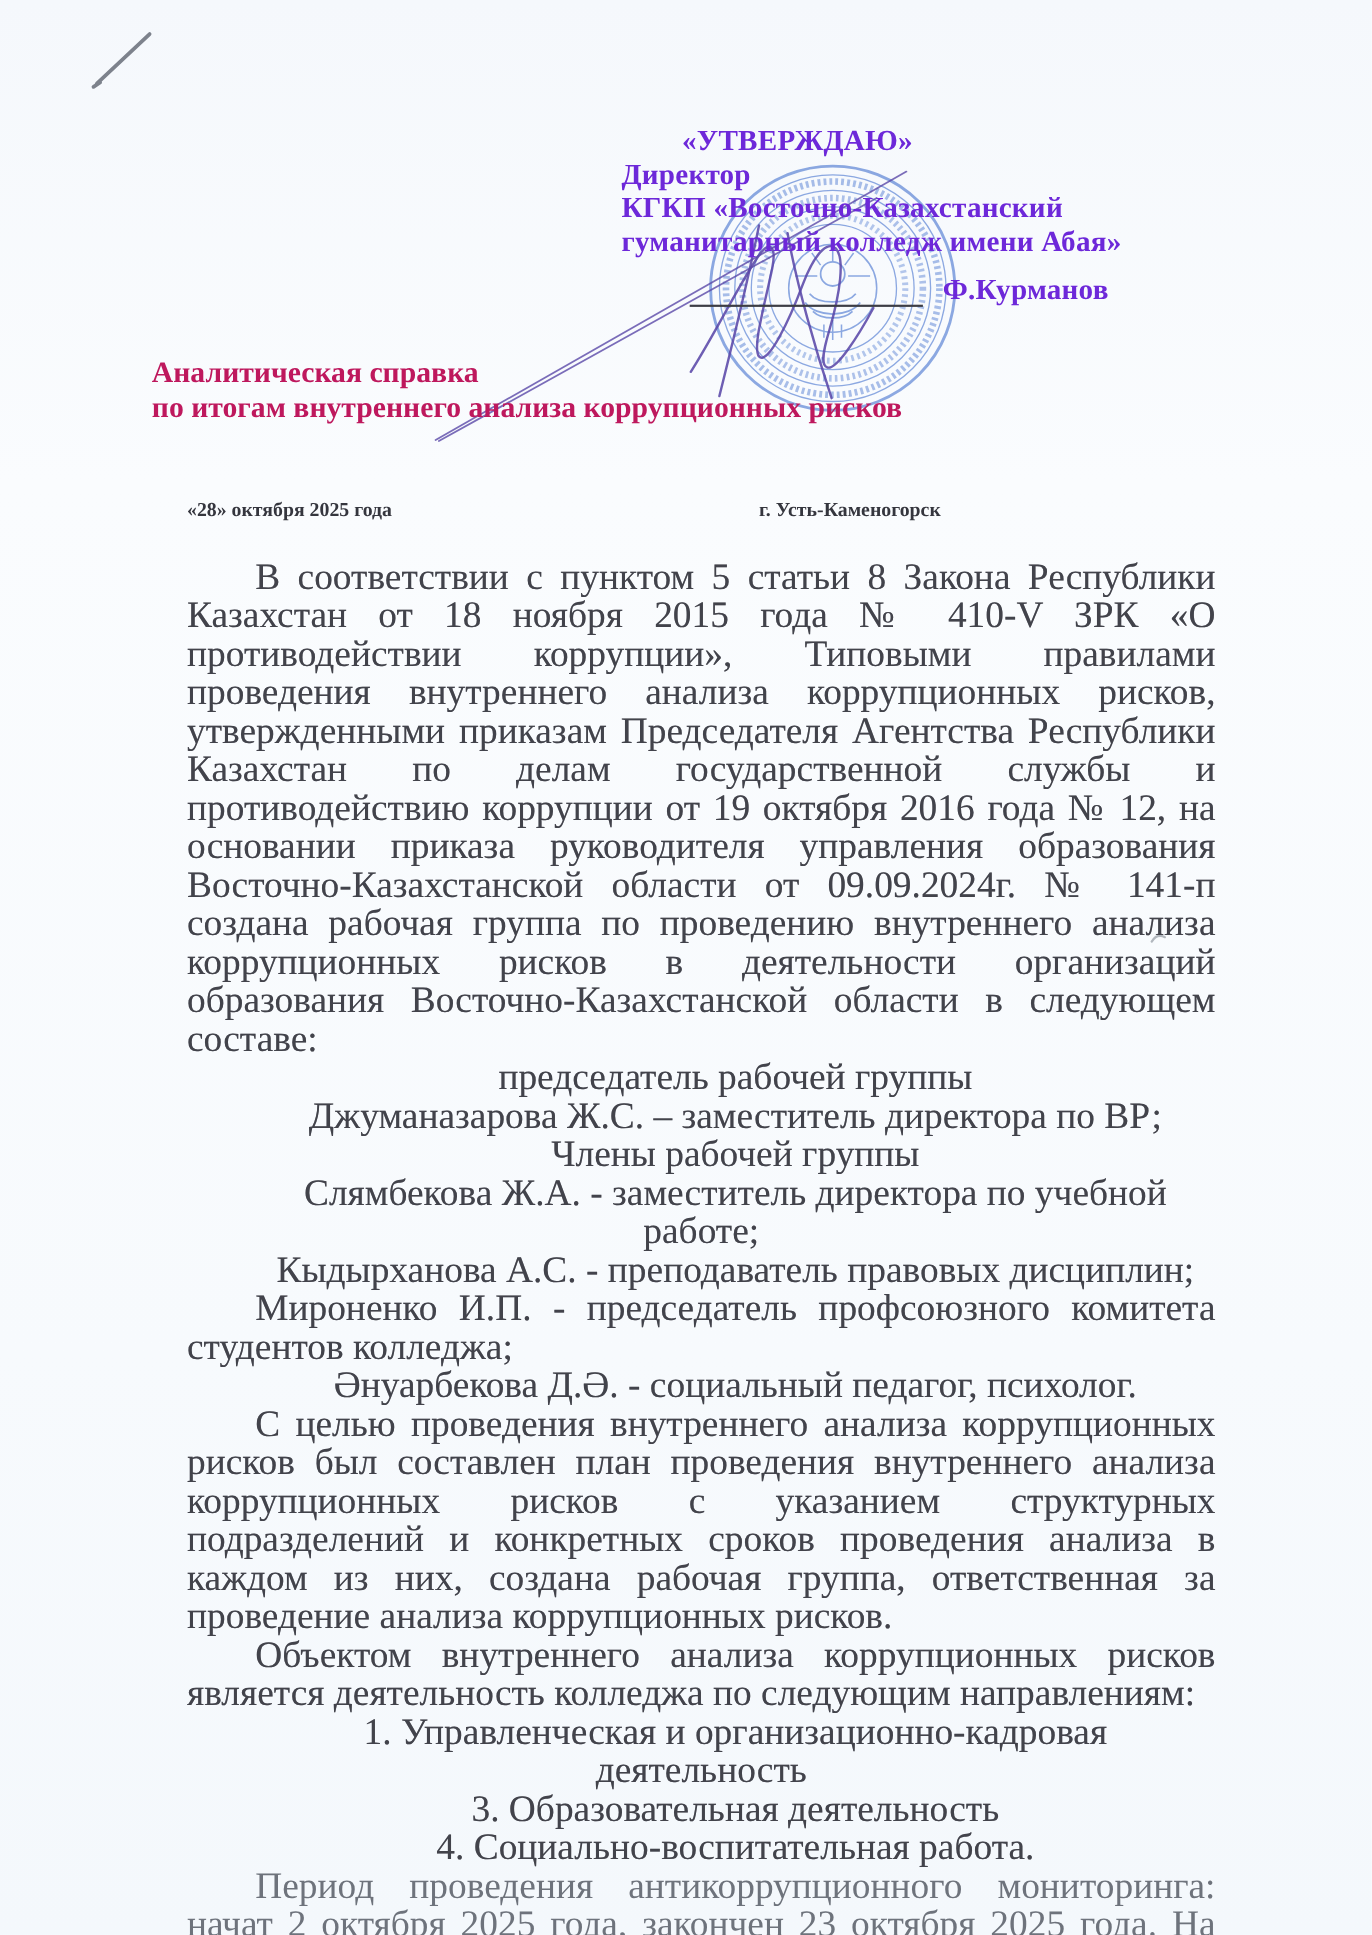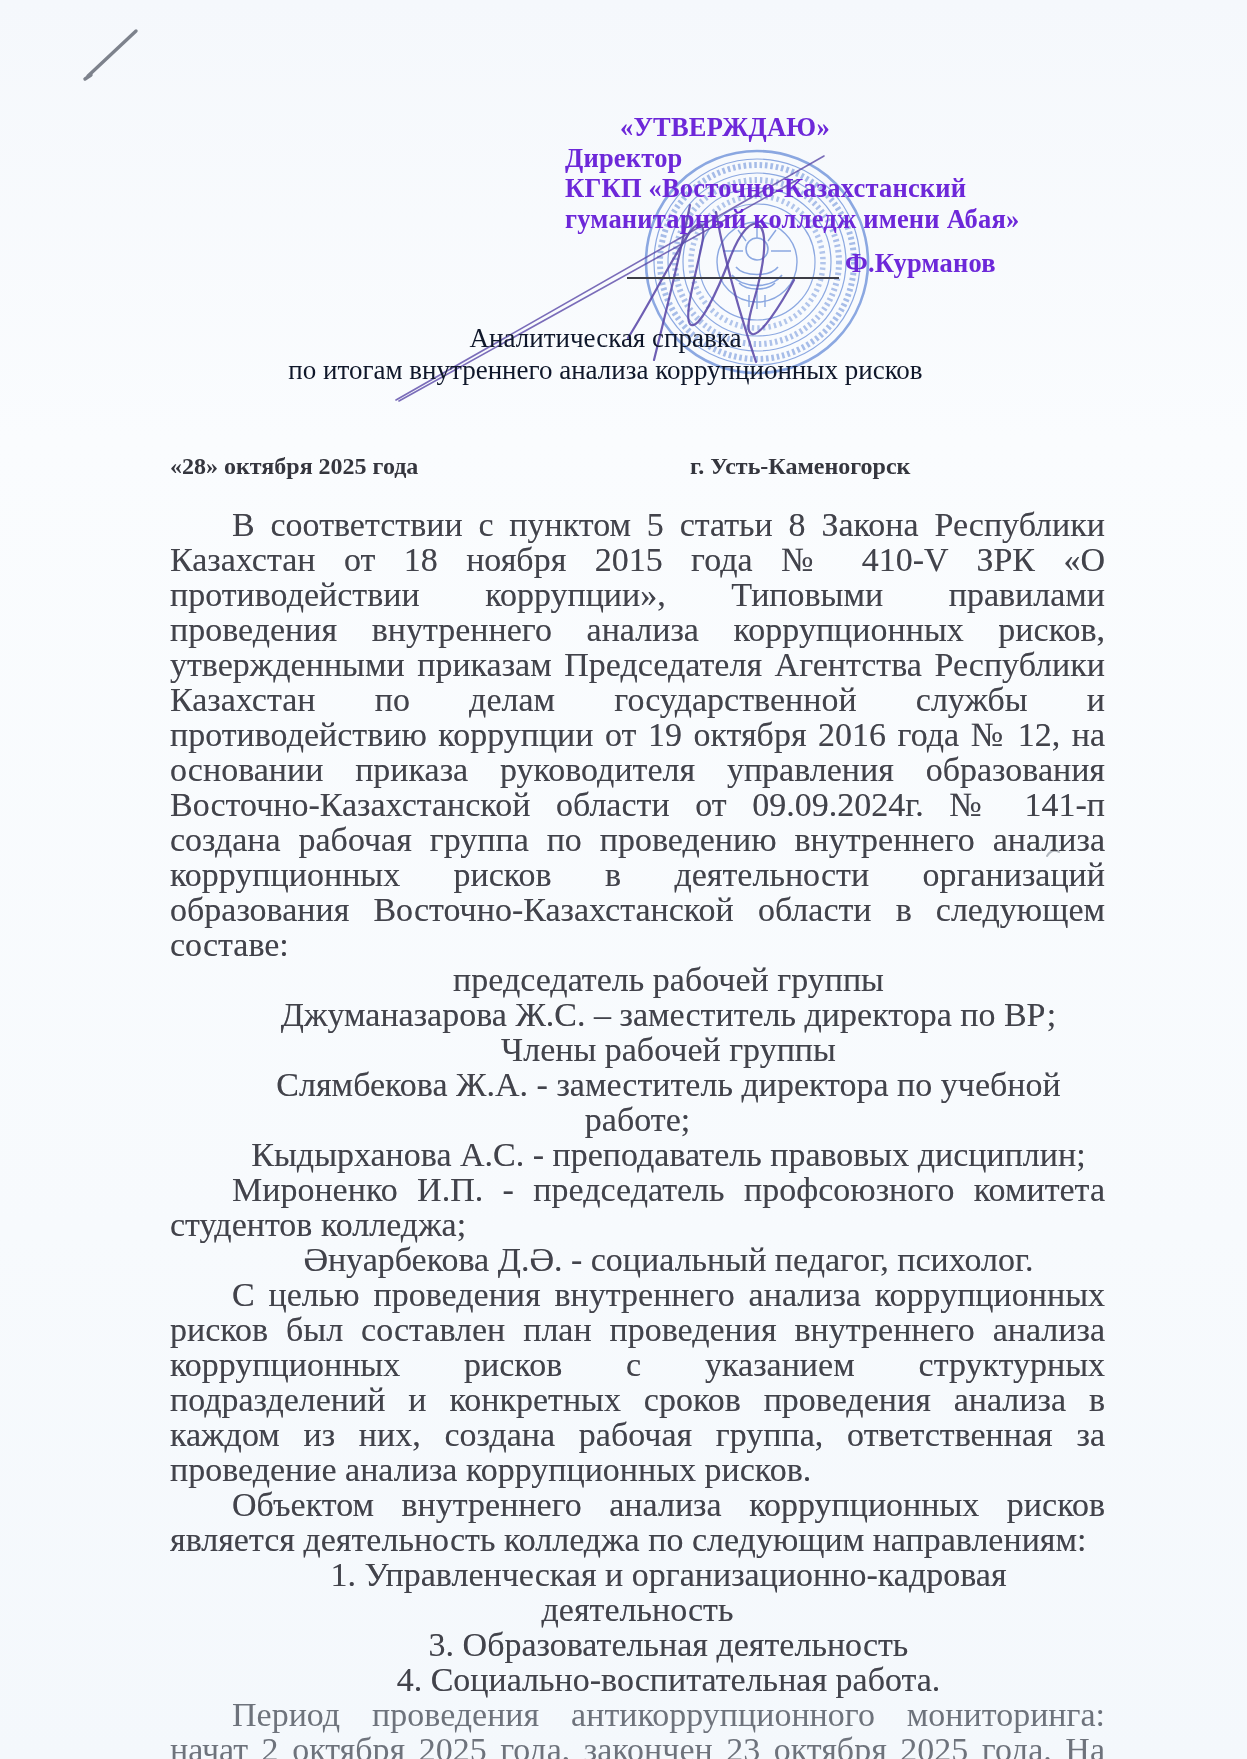--- a/index.html
+++ b/index.html
@@ -10,47 +10,47 @@
     color:var(--text-color,#42434b);
   }
   .page{position:absolute;inset:0;}
   
   .approval{
     position:absolute;left:565px;top:112px;width:545px;
     font-weight:bold;font-size:26.5px;line-height:30.5px;color:#6d28d9;
     letter-spacing:.2px;
   }
   .approval .l1{padding-left:55px;}
-  .sig-row{margin-top:14px;display:flex;align-items:flex-end;}
+  .sig-row{margin-top:14px;display:flex;align-items:flex-end;gap:12px;}
   .sig-underline{
     display:inline-block;width:212px;height:24px;margin-left:62px;
     border-bottom:2.5px solid #3c3d45;
   }
   .sig-name{margin-left:6px;}
   
   .stamp{
     position:absolute;left:640px;top:145px;width:234px;height:234px;
     opacity:.58;mix-blend-mode:multiply;
   }
   .stamp *{stroke:var(--stamp-blue,#3e6ece);fill:none;}
   
   .overlay{position:absolute;left:0;top:0;width:1247px;height:1759px;pointer-events:none;}
   .sig-stroke{stroke:var(--sig-purple,#5a48a8);fill:none;stroke-width:2.2;stroke-linecap:round;opacity:.88;}
   .sig-thin{stroke-width:1.6;opacity:.8;}
   .pen-stroke{stroke:#7d828c;fill:none;stroke-width:3.4;stroke-linecap:round;}
   .artifact-stroke{stroke:#9aa0a8;fill:none;stroke-width:2;stroke-linecap:round;opacity:.75;}
   
   .doc-title{
-    position:absolute;left:138px;top:322px;width:935px;text-align:center;
-    font-weight:normal;font-size:27px;line-height:32px;color:#0f172a;
+    position:absolute;left:138px;top:322px;width:935px;text-align:left;
+    font-weight:bold;font-size:27px;line-height:32px;color:#be185d;
   }
   
   .dateline{
     position:absolute;left:170px;top:453px;width:935px;
-    font-weight:bold;font-size:24px;color:#35363e;
+    font-weight:bold;font-size:18px;color:#35363e;
   }
   .dateline .city{position:absolute;left:520px;top:0;}
   
   .doc-body{
     position:absolute;left:170px;top:507px;width:935px;
     font-size:34px;line-height:35px;text-align:justify;
     color:var(--text-color,#42434b);
     text-shadow:0 0 .5px rgba(70,70,82,.45);
   }
   .doc-body p{margin:0;text-indent:62px;}

